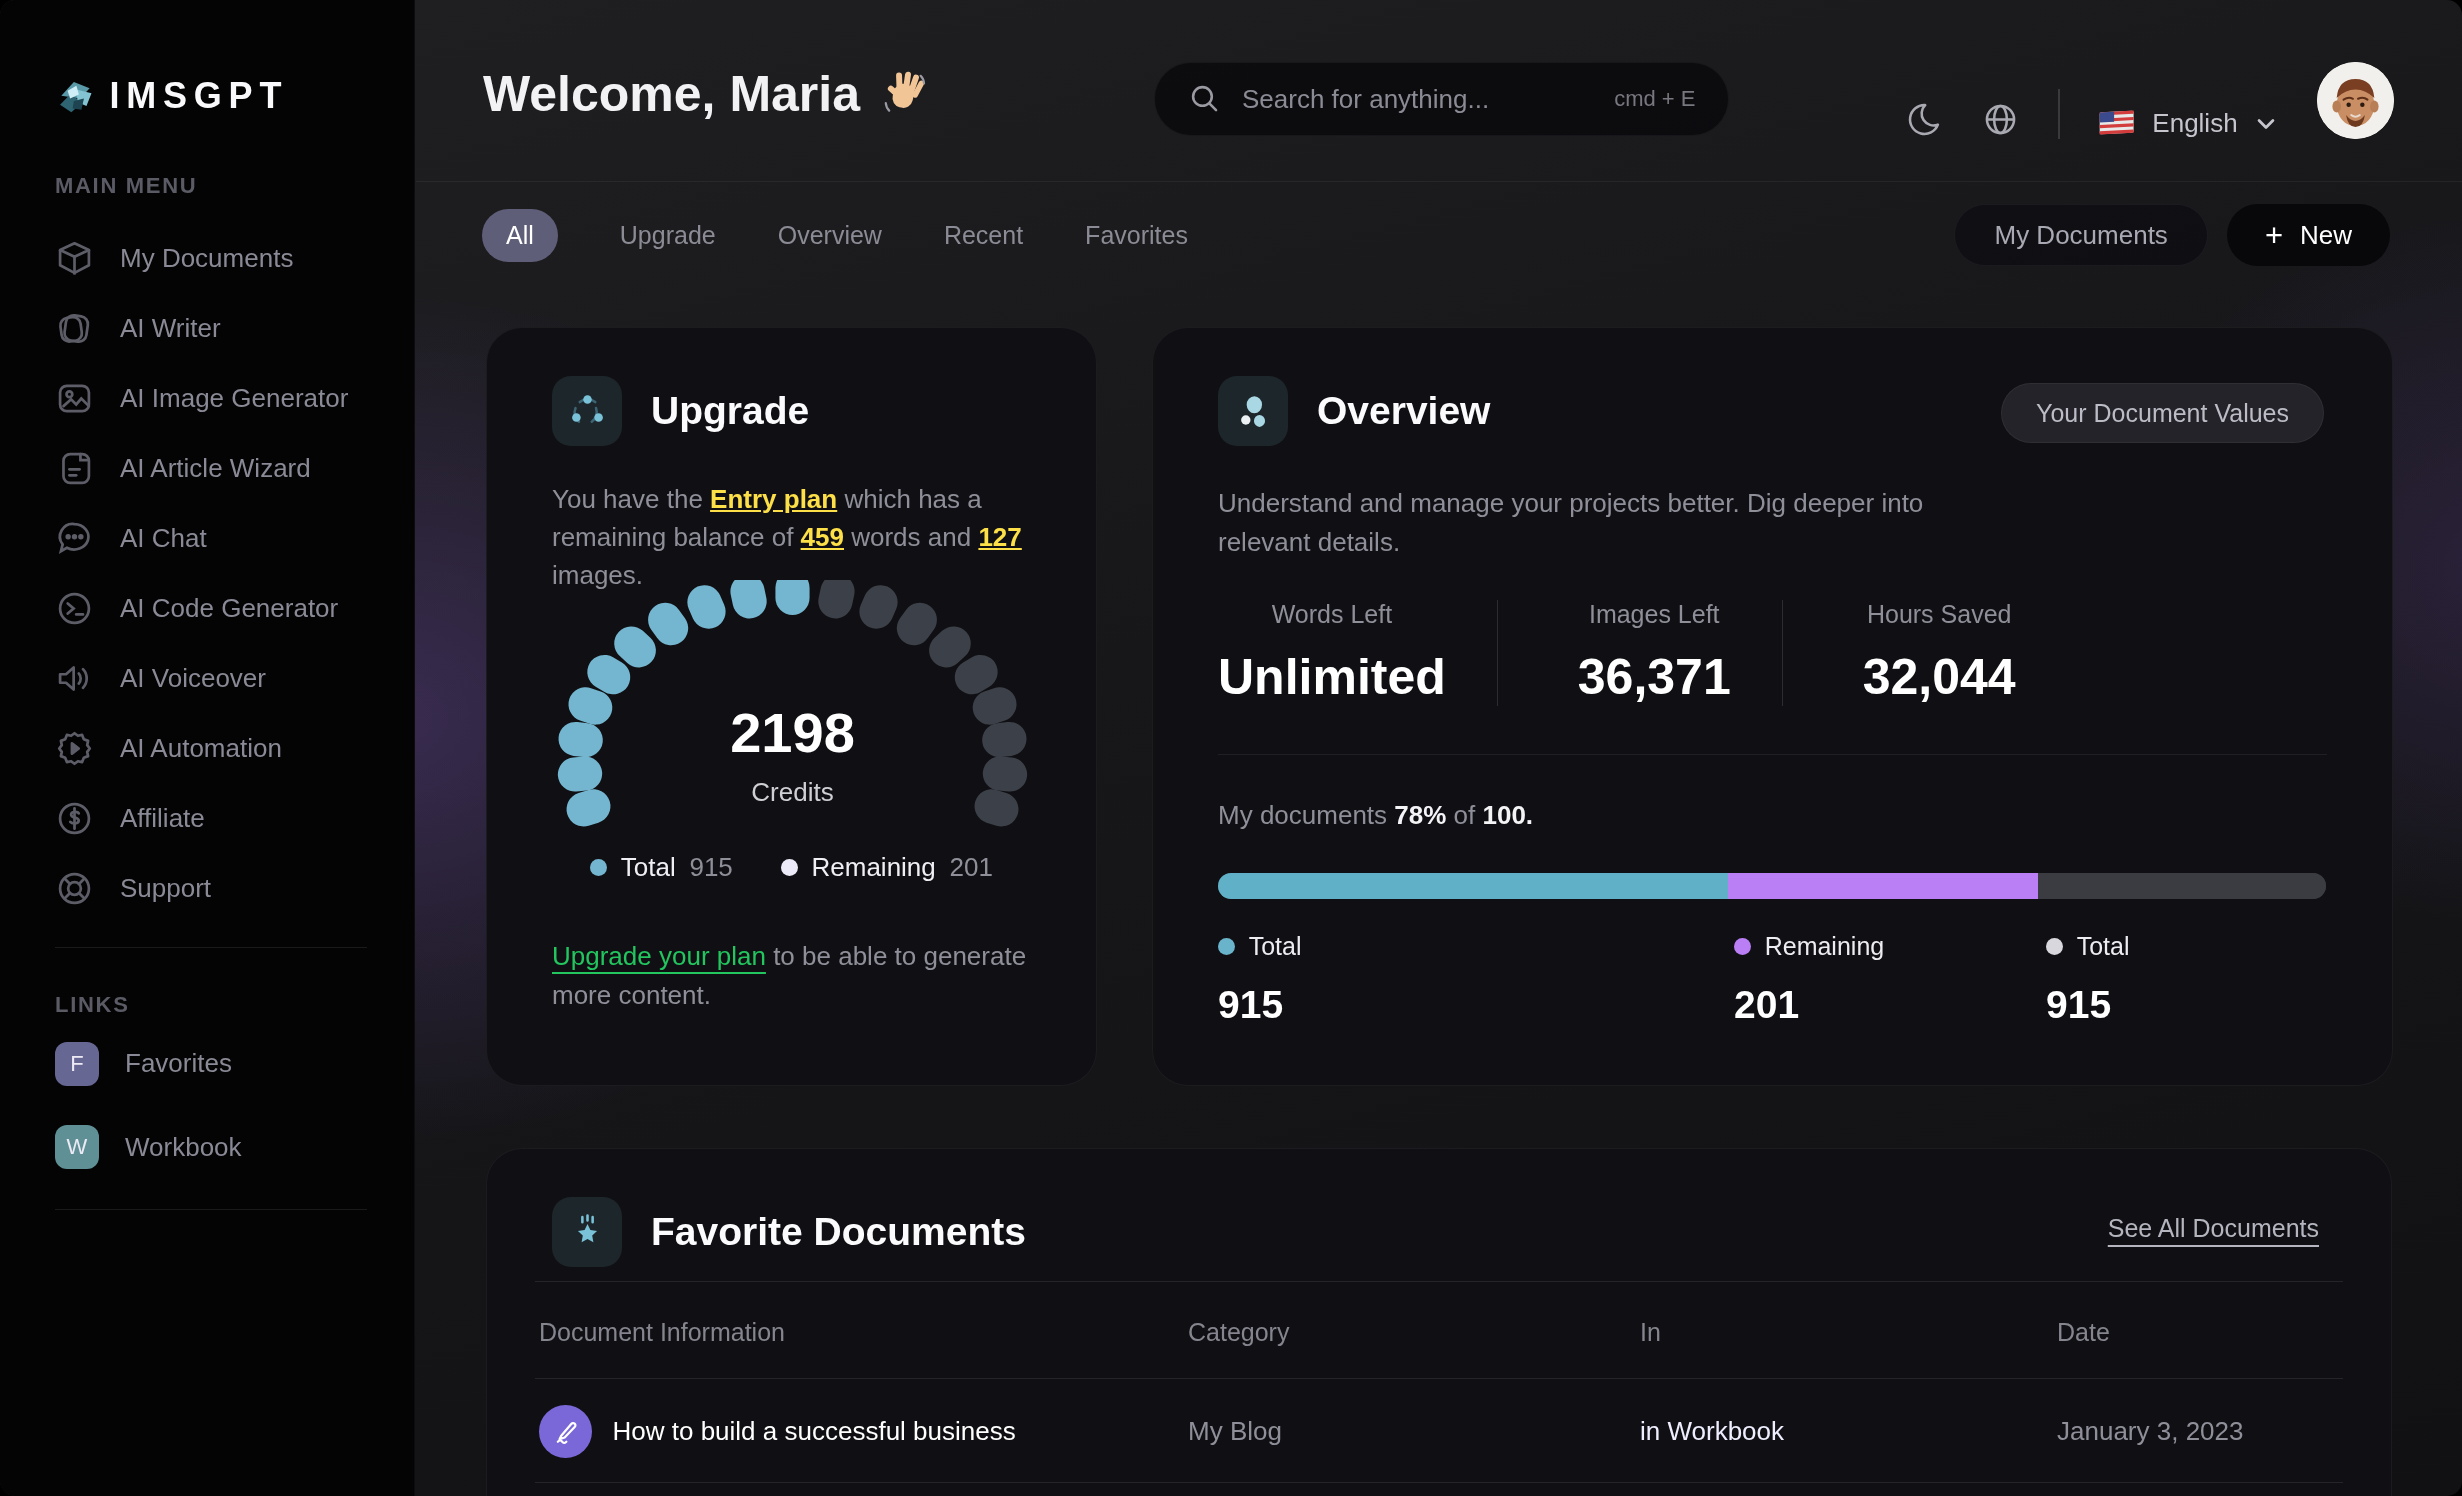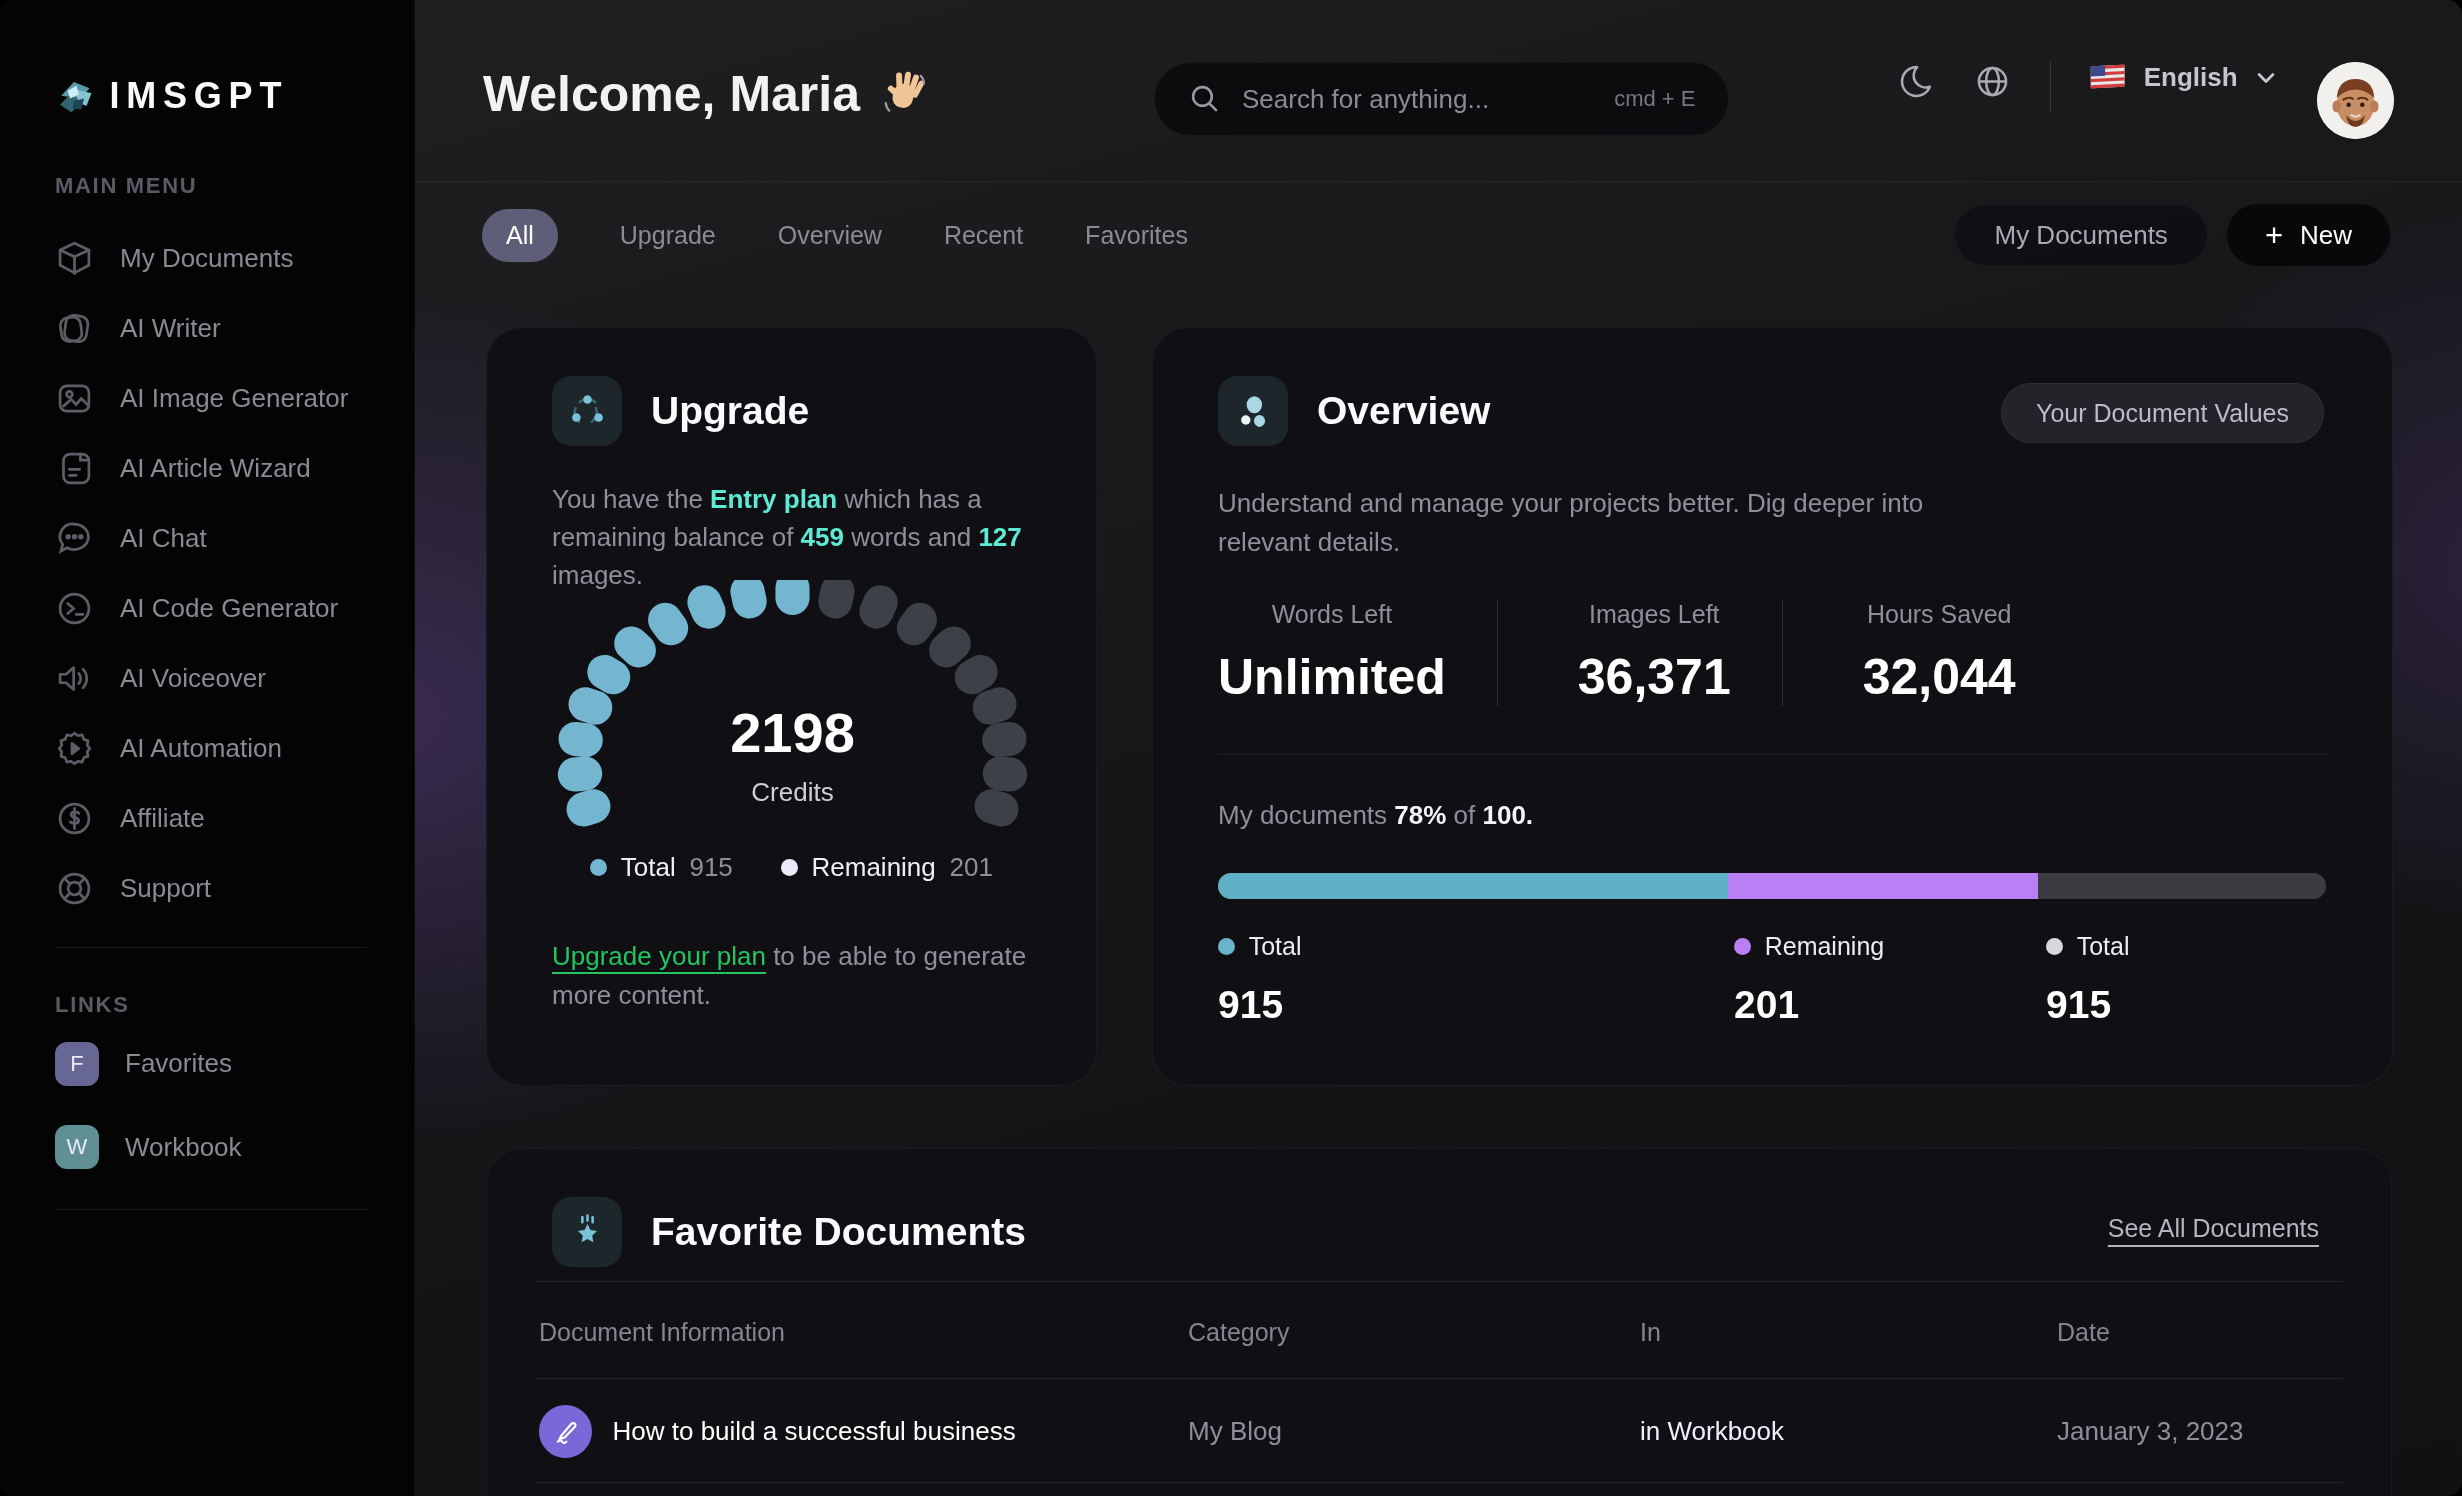--- a/index.html
+++ b/index.html
@@ -26,21 +26,21 @@
   .link-item { display:flex; align-items:center; gap:26px; height:75px; cursor:pointer; margin-top:8.5px; }
   .badge { width:44px; height:44px; border-radius:12px; display:flex; align-items:center; justify-content:center; font-size:22px; color:#eceaf4; }
   .link-item .mi-label { font-size:26px; color:#8a8a96; }
 
   
   .welcome { position:absolute; left:483px; top:65px; font-size:50px; font-weight:700; display:flex; align-items:center; gap:19px; }
   .search { position:absolute; left:1154px; top:62px; width:575px; height:74px; border-radius:37px; background:rgba(4,4,7,.62); border:0.9px solid rgba(255,255,255,.05); display:flex; align-items:center; padding:0 32.5px; gap:20.5px; }
   .search input { flex:1; background:transparent; border:none; outline:none; color:#d8d8de; font-size:26px; font-family:inherit; }
   .search input::placeholder { color:#8b8b95; }
   .search .shortcut { font-size:22px; color:#77777f; }
-  .hdr-right { position:absolute; right:68px; top:62px; height:77px; display:flex; align-items:flex-start; gap:38px;font-weight:bold; }
+  .hdr-right { position:absolute; right:68px; top:62px; height:77px; display:flex; align-items:flex-end; gap:38px; }
   .hdr-vdiv { width:1.7px; height:50px; background:rgba(255,255,255,.14); }
   .lang { display:flex; align-items:center; gap:15.4px; cursor:pointer; }
   .lang-label { font-size:26px; color:#c5c5cd; }
   .avatar { width:77px; height:77px; border-radius:50%; overflow:hidden; background:#f2f0ec; cursor:pointer; }
   .hdr-divider { position:absolute; left:416px; top:181px; right:0; height:0.9px; background:rgba(255,255,255,.055); }
 
   
   .tabs { position:absolute; left:482px; top:204px; height:62px; display:flex; align-items:center; gap:62px; }
   .tab { font-size:25px; color:#8b8b95; cursor:pointer; }
   .tab.active { background:#5e5e79; color:#fff; border-radius:27px; padding:12px 24px; }
@@ -52,21 +52,21 @@
   
   .card { position:absolute; background:#101014; border:0.9px solid rgba(255,255,255,.05); border-radius:36px; }
   .card-upgrade { left:486px; top:327px; width:611px; height:759px; }
   .card-overview { left:1152px; top:327px; width:1241px; height:759px; }
   .card-favs { left:486px; top:1148px; width:1906px; height:479px; }
   .tile { width:70px; height:70px; border-radius:19px; background:#1d262b; display:flex; align-items:center; justify-content:center; }
   .card-head { position:absolute; left:65px; top:48px; display:flex; align-items:center; gap:29px; }
   .card-title { font-size:39px; font-weight:700; color:#fbfbfd; }
 
   .upg-text { position:absolute; left:65px; top:152px; width:496px; font-size:26px; line-height:38px; color:#8f8f9a; }
-  .upg-text b { color:#5eead4; font-weight:600; }
+  .upg-text b { color:#fde047; font-weight:600;text-decoration:underline; }
   .gauge-wrap { position:absolute; left:66px; top:252px; width:479px; height:256px; }
   .gauge-center { position:absolute; left:0; top:120px; width:479px; text-align:center; }
   .gauge-value { font-size:56px; font-weight:700; color:#fff; }
   .gauge-label { margin-top:12px; font-size:26px; color:#cfcfd6; }
   .upg-legend { position:absolute; left:0; top:524px; width:100%; display:flex; justify-content:center; gap:48px; }
   .leg-item { display:flex; align-items:center; gap:13.7px; font-size:26px; }
   .leg-dot { width:17px; height:17px; border-radius:50%; }
   .leg-name { color:#f0f0f4; }
   .leg-val { color:#8f8f9a; }
   .upg-foot { position:absolute; left:65px; top:609px; width:513px; font-size:26px; line-height:39px; color:#8f8f9a; }

